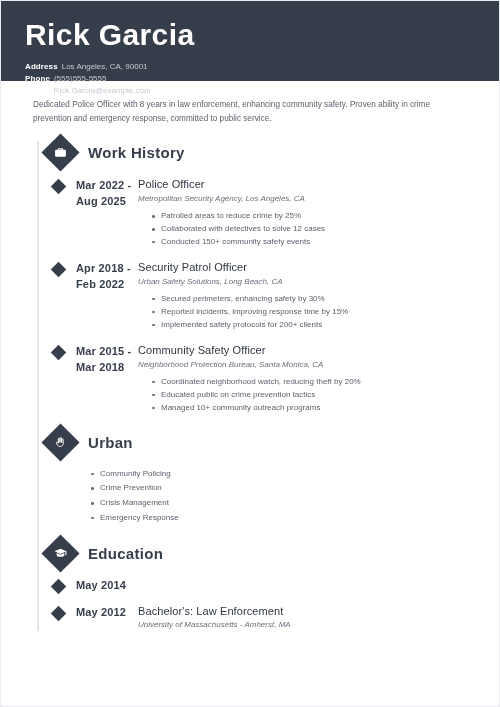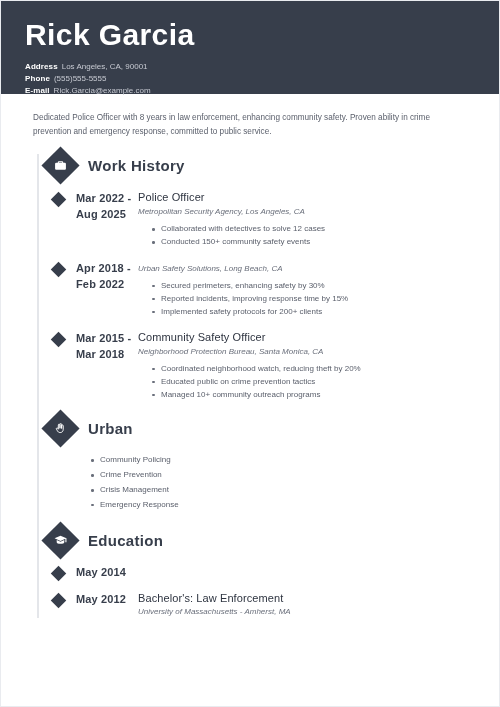--- a/index.html
+++ b/index.html
@@ -20,21 +20,21 @@
     width: 500px;
     height: 707px;
     background: #ffffff;
     box-sizing: border-box;
     border: 1px solid #e9ebef;
   }
 
   
   .header {
     background: #373e4b;
-    height: 93px;
+    height: 80px;
     padding: 18px 24px 0 24px;
     box-sizing: border-box;
   }
   .full-name {
     color: #ffffff;
     font-size: 30px;
     font-weight: bold;
     letter-spacing: 0.4px;
     line-height: 1.05;
     margin: 0 0 10px 0;
@@ -251,33 +251,35 @@
       <div class="entry">
         <div class="entry-marker"></div>
         <div class="entry-date">
           <div>Mar 2022 -</div>
           <div>Aug 2025</div>
         </div>
         <div class="entry-main">
           <div class="entry-title">Police Officer</div>
           <div class="entry-sub">Metropolitan Security Agency, Los Angeles, CA</div>
           <ul class="bullets">
+            <li>Patrolled areas to reduce crime by 25%</li>
             <li>Collaborated with detectives to solve 12 cases</li>
             <li>Conducted 150+ community safety events</li>
           </ul>
         </div>
       </div>
 
       <div class="entry">
         <div class="entry-marker"></div>
         <div class="entry-date">
           <div>Apr 2018 -</div>
           <div>Feb 2022</div>
         </div>
         <div class="entry-main">
+          <div class="entry-title">Security Patrol Officer</div>
           <div class="entry-sub">Urban Safety Solutions, Long Beach, CA</div>
           <ul class="bullets">
             <li>Secured perimeters, enhancing safety by 30%</li>
             <li>Reported incidents, improving response time by 15%</li>
             <li>Implemented safety protocols for 200+ clients</li>
           </ul>
         </div>
       </div>
 
       <div class="entry">

